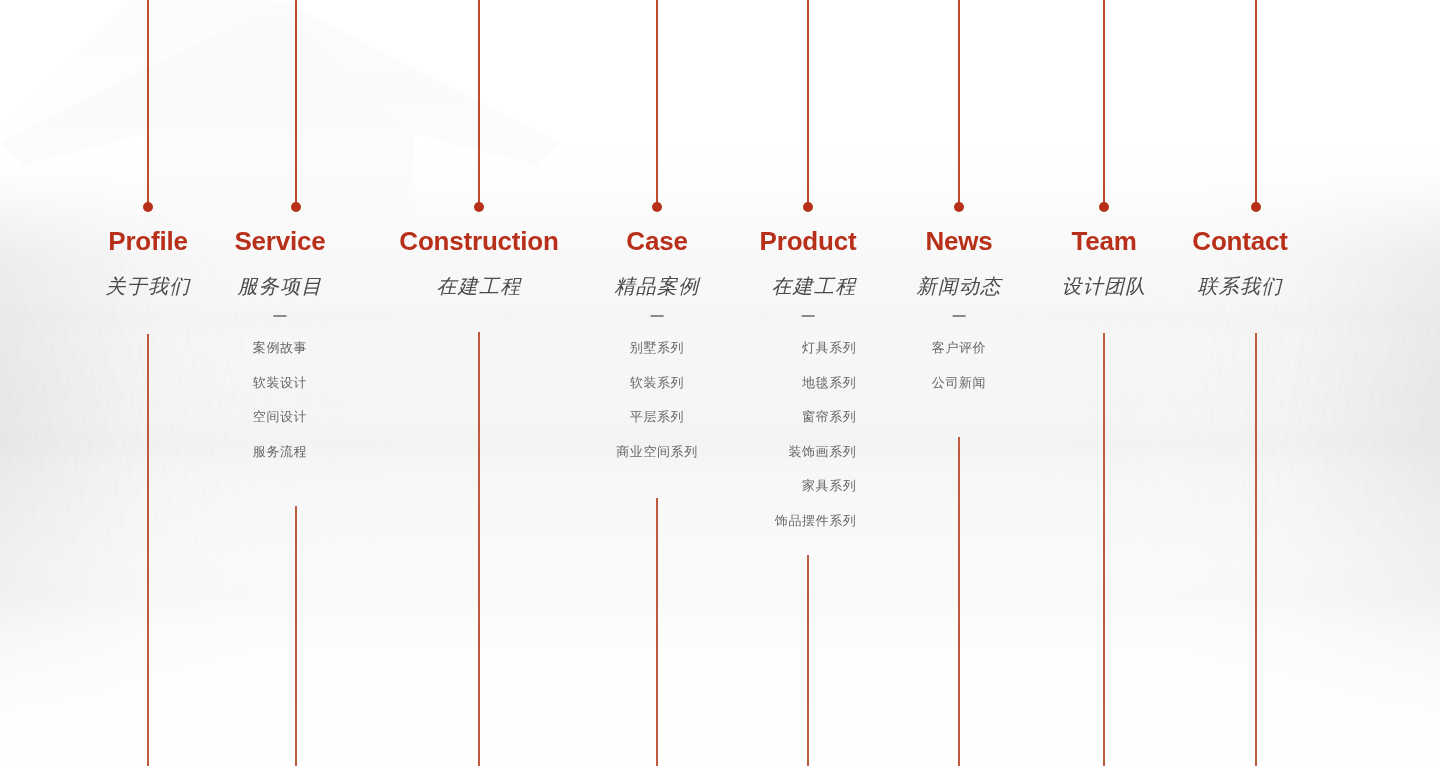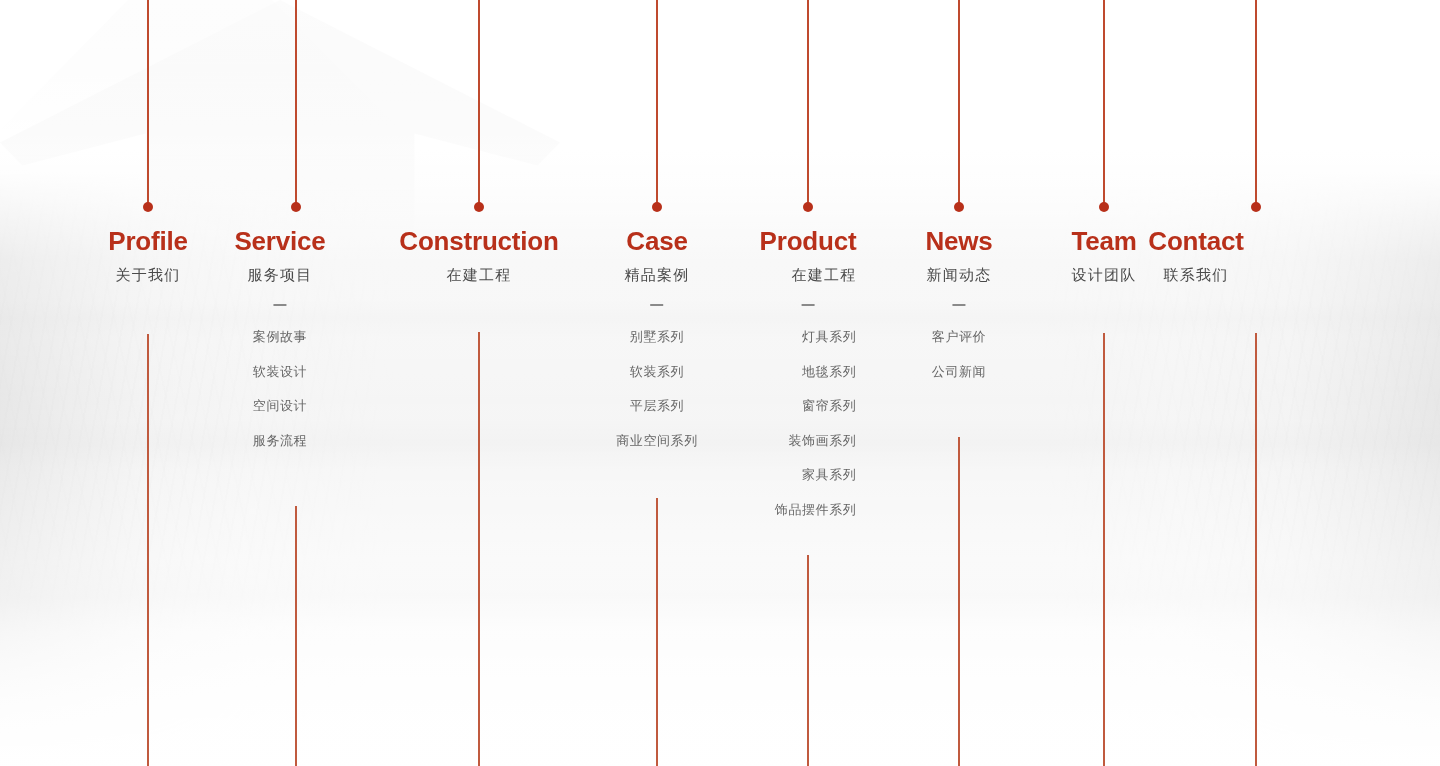--- a/index.html
+++ b/index.html
@@ -139,25 +139,26 @@
     white-space: nowrap;
   }
   .col-title {
     font-size: 26px;
     font-weight: bold;
     color: #b8301a;
     letter-spacing: -0.2px;
     line-height: 30px;
   }
   .col-sub {
-    margin-top: 8px;
-    font-size: 15px;
+    margin-top: 19px;
+    font-size: 20px;
     color: #4a4a4a;
     letter-spacing: 1.2px;
     line-height: 22px;
+    font-style: italic;
   }
   .col-dash {
     width: 13px; height: 2px;
     background: #8a8a8a;
     margin: 18px auto 0 auto;
   }
   .col-items { margin-top: 14px; }
   .col-item {
     font-size: 13px;
     color: #666666;
@@ -274,19 +275,19 @@
         <div class="col-dash"></div>
         <div class="col-items">
           <div class="col-item">客户评价</div>
           <div class="col-item">公司新闻</div>
         </div>
       </div>
       <div class="col" style="left: 1104px;">
         <div class="col-title">Team</div>
         <div class="col-sub">设计团队</div>
       </div>
-      <div class="col" style="left: 1196px;">
+      <div class="col" style="left: 1240px;">
         <div class="col-title">Contact</div>
         <div class="col-sub">联系我们</div>
       </div>
     </div>
 
 </div>
 
 </body></html>

